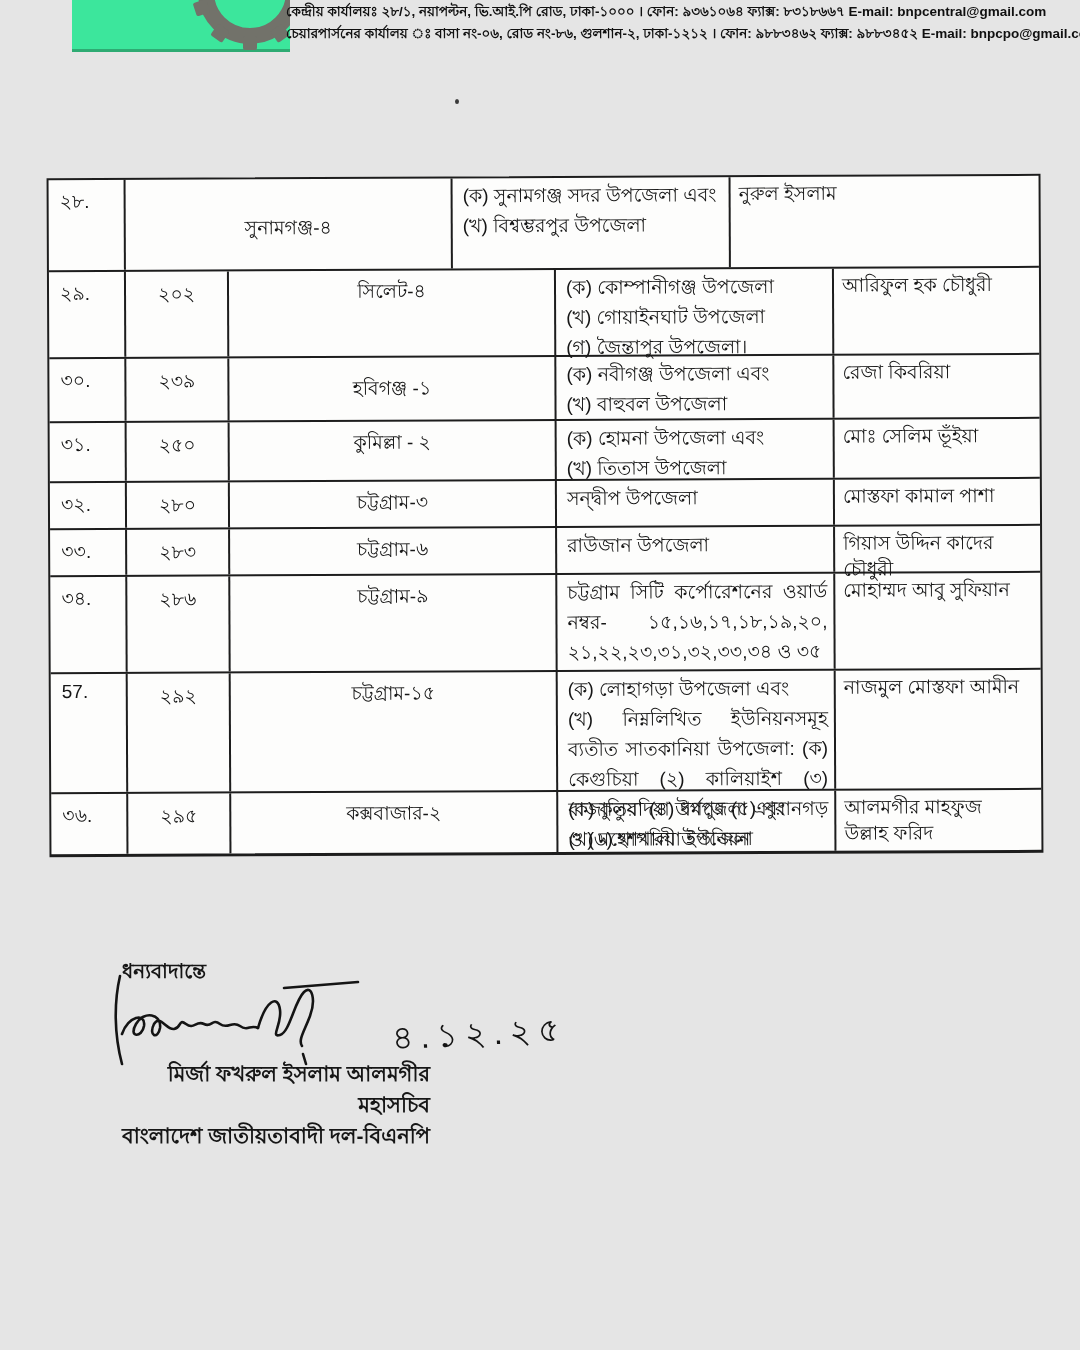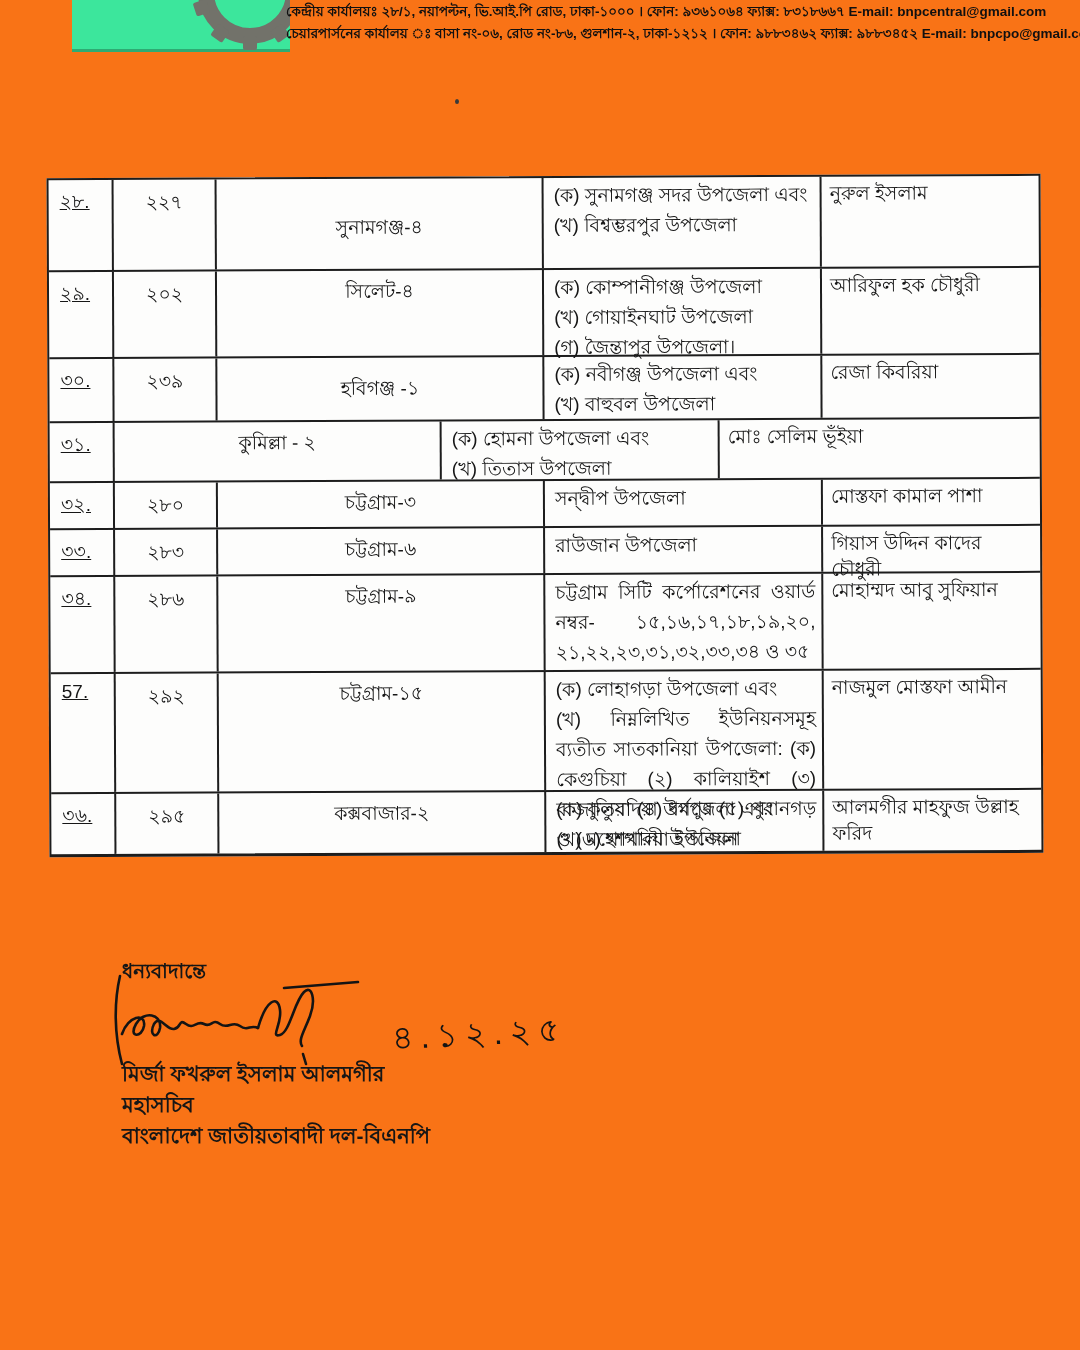--- a/index.html
+++ b/index.html
@@ -1,18 +1,18 @@
 <!DOCTYPE html>
 <html><head>
 <meta charset="utf-8">
 <style>
   html,body{margin:0;padding:0;}
   .page{
     position:relative;width:1080px;height:1350px;overflow:hidden;
-    background:#f97316;color:#161616;
+    background:#e5e5e5;color:#161616;
     font-family:"Liberation Sans","DejaVu Sans",sans-serif;
   }
   
   .logo{
     position:absolute;left:72px;top:0;width:218px;height:52px;
     background:#3ce69c;overflow:hidden;
     box-shadow:inset 0 -3px 0 rgba(20,60,40,.35);
   }
   .addr{
     position:absolute;left:286px;top:1px;width:760px;
@@ -24,41 +24,41 @@
   .doc-table{
     position:absolute;left:48px;top:176px;width:990px;
     transform:rotate(-0.25deg);
     border:2px solid #1d1d1d;border-bottom-width:3px;
     background:#fdfdfc;
   }
   .trow{display:flex;border-bottom:2px solid #1d1d1d;}
   .trow:last-child{border-bottom:none;}
   .c{border-right:2px solid #1d1d1d;box-sizing:border-box;font-size:19px;}
   .c:last-child{border-right:none;}
-  .serial{width:65px;padding:7px 0 8px 11px;text-decoration:underline;}
+  .serial{width:77px;padding:7px 0 8px 11px;}
   .seat{width:103px;padding-top:8px;text-align:center;}
   .const{width:327px;padding-top:6px;text-align:center;}
   .areas{width:278px;padding:3px 6px 0 10px;line-height:30px;}
   .cand{flex:1;padding:4px 12px 0 8px;line-height:26px;}
   .area-line{min-height:30px;}
   .row-0{height:90px}.row-1{height:85px}.row-2{height:62px}.row-3{height:58px}
   .row-4{height:45px}.row-5{height:45px}.row-6{height:95px}.row-7{height:118px}.row-8{height:60px}
   .row-0 .const{padding-top:34px;}
   .row-2 .const{padding-top:16px;}
   .row-6 .area-line,.row-7 .area-line{text-align:justify;min-height:0;}
   
   .thanks{position:absolute;left:122px;top:956px;font-size:20px;font-weight:600;}
   .sig-svg{position:absolute;left:106px;top:972px;}
   .sig-date{
     position:absolute;left:392px;top:1008px;
     font-size:33px;font-weight:500;letter-spacing:7px;color:#141414;
     transform:rotate(-3deg);
   }
   .signatory{position:absolute;left:122px;top:1058px;font-size:21px;font-weight:600;line-height:31px;}
-  .signatory div{margin:0;}
+  .signatory div{margin:0;text-align:right;}
 </style>
 </head>
 <body>
 
 <div class="page">
 
   <div class="logo">
     <svg width="218" height="52" viewBox="0 0 218 52">
       <g transform="translate(178,-8)">
         <circle cx="0" cy="0" r="44" fill="none" stroke="#72726a" stroke-width="16"></circle>
@@ -79,21 +79,20 @@
   </div>
   <div class="addr">
     <div>কেন্দ্রীয় কার্যালয়ঃ ২৮/১, নয়াপল্টন, ভি.আই.পি রোড, ঢাকা-১০০০ । ফোন: ৯৩৬১০৬৪ ফ্যাক্স: ৮৩১৮৬৬৭ E-mail: bnpcentral@gmail.com</div>
     <div>চেয়ারপার্সনের কার্যালয় ঃ বাসা নং-০৬, রোড নং-৮৬, গুলশান-২, ঢাকা-১২১২ । ফোন: ৯৮৮৩৪৬২ ফ্যাক্স: ৯৮৮৩৪৫২ E-mail: bnpcpo@gmail.com</div>
   </div>
   <div class="speck"></div>
 
   <div class="doc-table" id="candidate-table">
       <div class="trow row-0">
         <div class="c serial">২৮.</div>
-        <div class="c seat">২২৭</div>
         <div class="c const">সুনামগঞ্জ-৪</div>
         <div class="c areas">
           <div class="area-line">(ক) সুনামগঞ্জ সদর উপজেলা এবং</div>
           <div class="area-line">(খ) বিশ্বম্ভরপুর উপজেলা</div>
         </div>
         <div class="c cand">নুরুল ইসলাম</div>
       </div>
       <div class="trow row-1">
         <div class="c serial">২৯.</div>
         <div class="c seat">২০২</div>
@@ -110,20 +109,21 @@
         <div class="c seat">২৩৯</div>
         <div class="c const">হবিগঞ্জ -১</div>
         <div class="c areas">
           <div class="area-line">(ক) নবীগঞ্জ উপজেলা এবং</div>
           <div class="area-line">(খ) বাহুবল উপজেলা</div>
         </div>
         <div class="c cand">রেজা কিবরিয়া</div>
       </div>
       <div class="trow row-3">
         <div class="c serial">৩১.</div>
+        <div class="c seat">২৫০</div>
         <div class="c const">কুমিল্লা - ২</div>
         <div class="c areas">
           <div class="area-line">(ক) হোমনা উপজেলা এবং</div>
           <div class="area-line">(খ) তিতাস উপজেলা</div>
         </div>
         <div class="c cand">মোঃ সেলিম ভূঁইয়া</div>
       </div>
       <div class="trow row-4">
         <div class="c serial">৩২.</div>
         <div class="c seat">২৮০</div>

